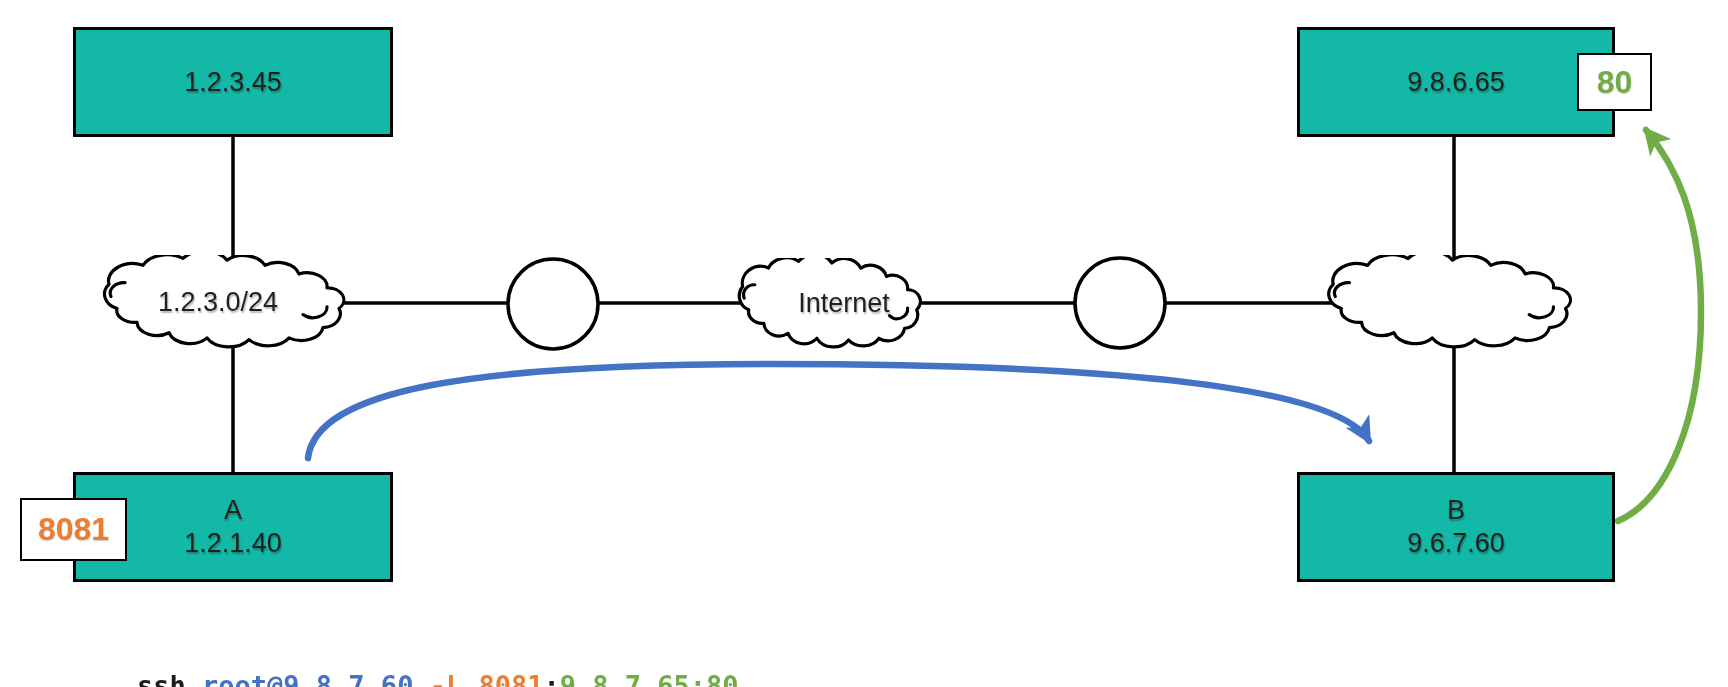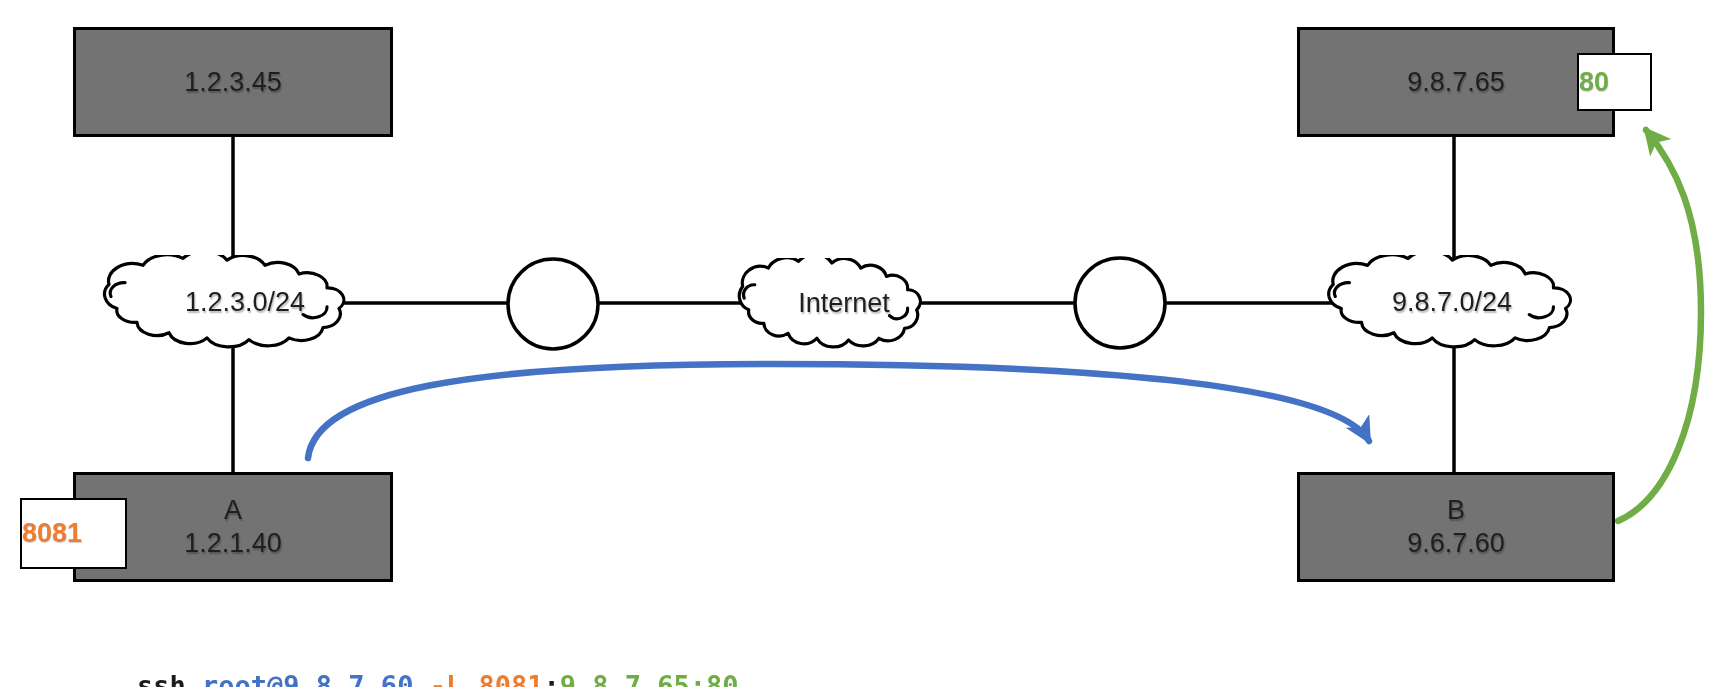--- a/index.html
+++ b/index.html
@@ -2,32 +2,32 @@
 <html><head>
 <meta charset="utf-8">
 <style>
   html,body{margin:0;padding:0;background:#ffffff;}
   .stage{
     position:relative;width:1728px;height:687px;background:#ffffff;overflow:hidden;
     font-family:"Liberation Sans", sans-serif;color:#1b1b1b;
   }
   .svg-layer{position:absolute;left:0;top:0;width:1728px;height:687px;}
   .node-box{
-    position:absolute;box-sizing:border-box;background:#737373;border:3.5px solid #000000;
+    position:absolute;box-sizing:border-box;background:#14b8a6;border:3.5px solid #000000;
     display:flex;flex-direction:column;align-items:center;justify-content:center;
     z-index:2;
   }
   .node-label{
     font-size:27px;line-height:33px;color:#1f1f1f;text-align:center;
     text-shadow:1px 1.5px 1.5px rgba(0,0,0,0.28);
   }
   .port-box{
     position:absolute;box-sizing:border-box;background:#ffffff;border:2.5px solid #000000;
-    display:flex;align-items:center;justify-content:flex-start;z-index:3;
-    font-weight:bold;font-size:27px;
+    display:flex;align-items:center;justify-content:center;z-index:3;
+    font-weight:bold;font-size:32px;
     text-shadow:0.5px 1px 1px rgba(0,0,0,0.2);
   }
   .port-orange{color:#ED7D31;}
   .port-green{color:#70AD47;}
   .cloud-label{
     position:absolute;z-index:2;text-align:center;font-size:27px;color:#1f1f1f;
     text-shadow:1px 1.5px 1.5px rgba(0,0,0,0.28);pointer-events:none;
   }
   .command{
     position:absolute;left:72px;top:635px;z-index:2;
@@ -90,40 +90,39 @@
     <path d="M 308 458 C 316 390 470 364 770 364 C 1075 364 1335 382 1369 441" fill="none" stroke="#4472C4" stroke-width="6.5" stroke-linecap="round" marker-end="url(#arrowBlue)"></path>
 
     <path d="M 1618 521 C 1668 499 1701 420 1701 312 C 1701 213 1674 164 1646 130" fill="none" stroke="#70AD47" stroke-width="6.5" stroke-linecap="round" marker-end="url(#arrowGreen)"></path>
   </svg>
 
   <div class="node-box" style="left:73px;top:27px;width:320px;height:110px;">
     <div class="node-label">1.2.3.45</div>
   </div>
 
   <div class="node-box" style="left:1297px;top:27px;width:318px;height:110px;">
-    <div class="node-label">9.8.7.65</div>
+    <div class="node-label">9.8.6.65</div>
   </div>
   <div class="port-box port-green" style="left:1577px;top:53px;width:75px;height:58px;">
     <span>80</span>
   </div>
 
   <div class="node-box" style="left:73px;top:472px;width:320px;height:110px;">
     <div class="node-label">A</div>
     <div class="node-label">1.2.1.40</div>
   </div>
-  <div class="port-box port-orange" style="left:20px;top:498px;width:107px;height:71px;">
+  <div class="port-box port-orange" style="left:20px;top:498px;width:107px;height:63px;">
     <span>8081</span>
   </div>
 
   <div class="node-box" style="left:1297px;top:472px;width:318px;height:110px;">
     <div class="node-label">B</div>
     <div class="node-label">9.6.7.60</div>
   </div>
 
-  <div class="cloud-label" style="left:115px;top:287px;width:260px;">1.2.3.0/24</div>
+  <div class="cloud-label" style="left:88px;top:287px;width:260px;">1.2.3.0/24</div>
   <div class="cloud-label" style="left:744px;top:288px;width:200px;">Internet</div>
-  <div class="cloud-label" style="left:1322px;top:287px;width:260px;">9.8.7.0/24</div>
 
   <div class="command">
     <span class="cmd-black">ssh </span><span class="cmd-blue">root@9.8.7.60</span><span class="cmd-orange"> -L 8081</span><span class="cmd-black">:</span><span class="cmd-green">9.8.7.65:80</span>
   </div>
 
 </div>
 
 </body></html>

